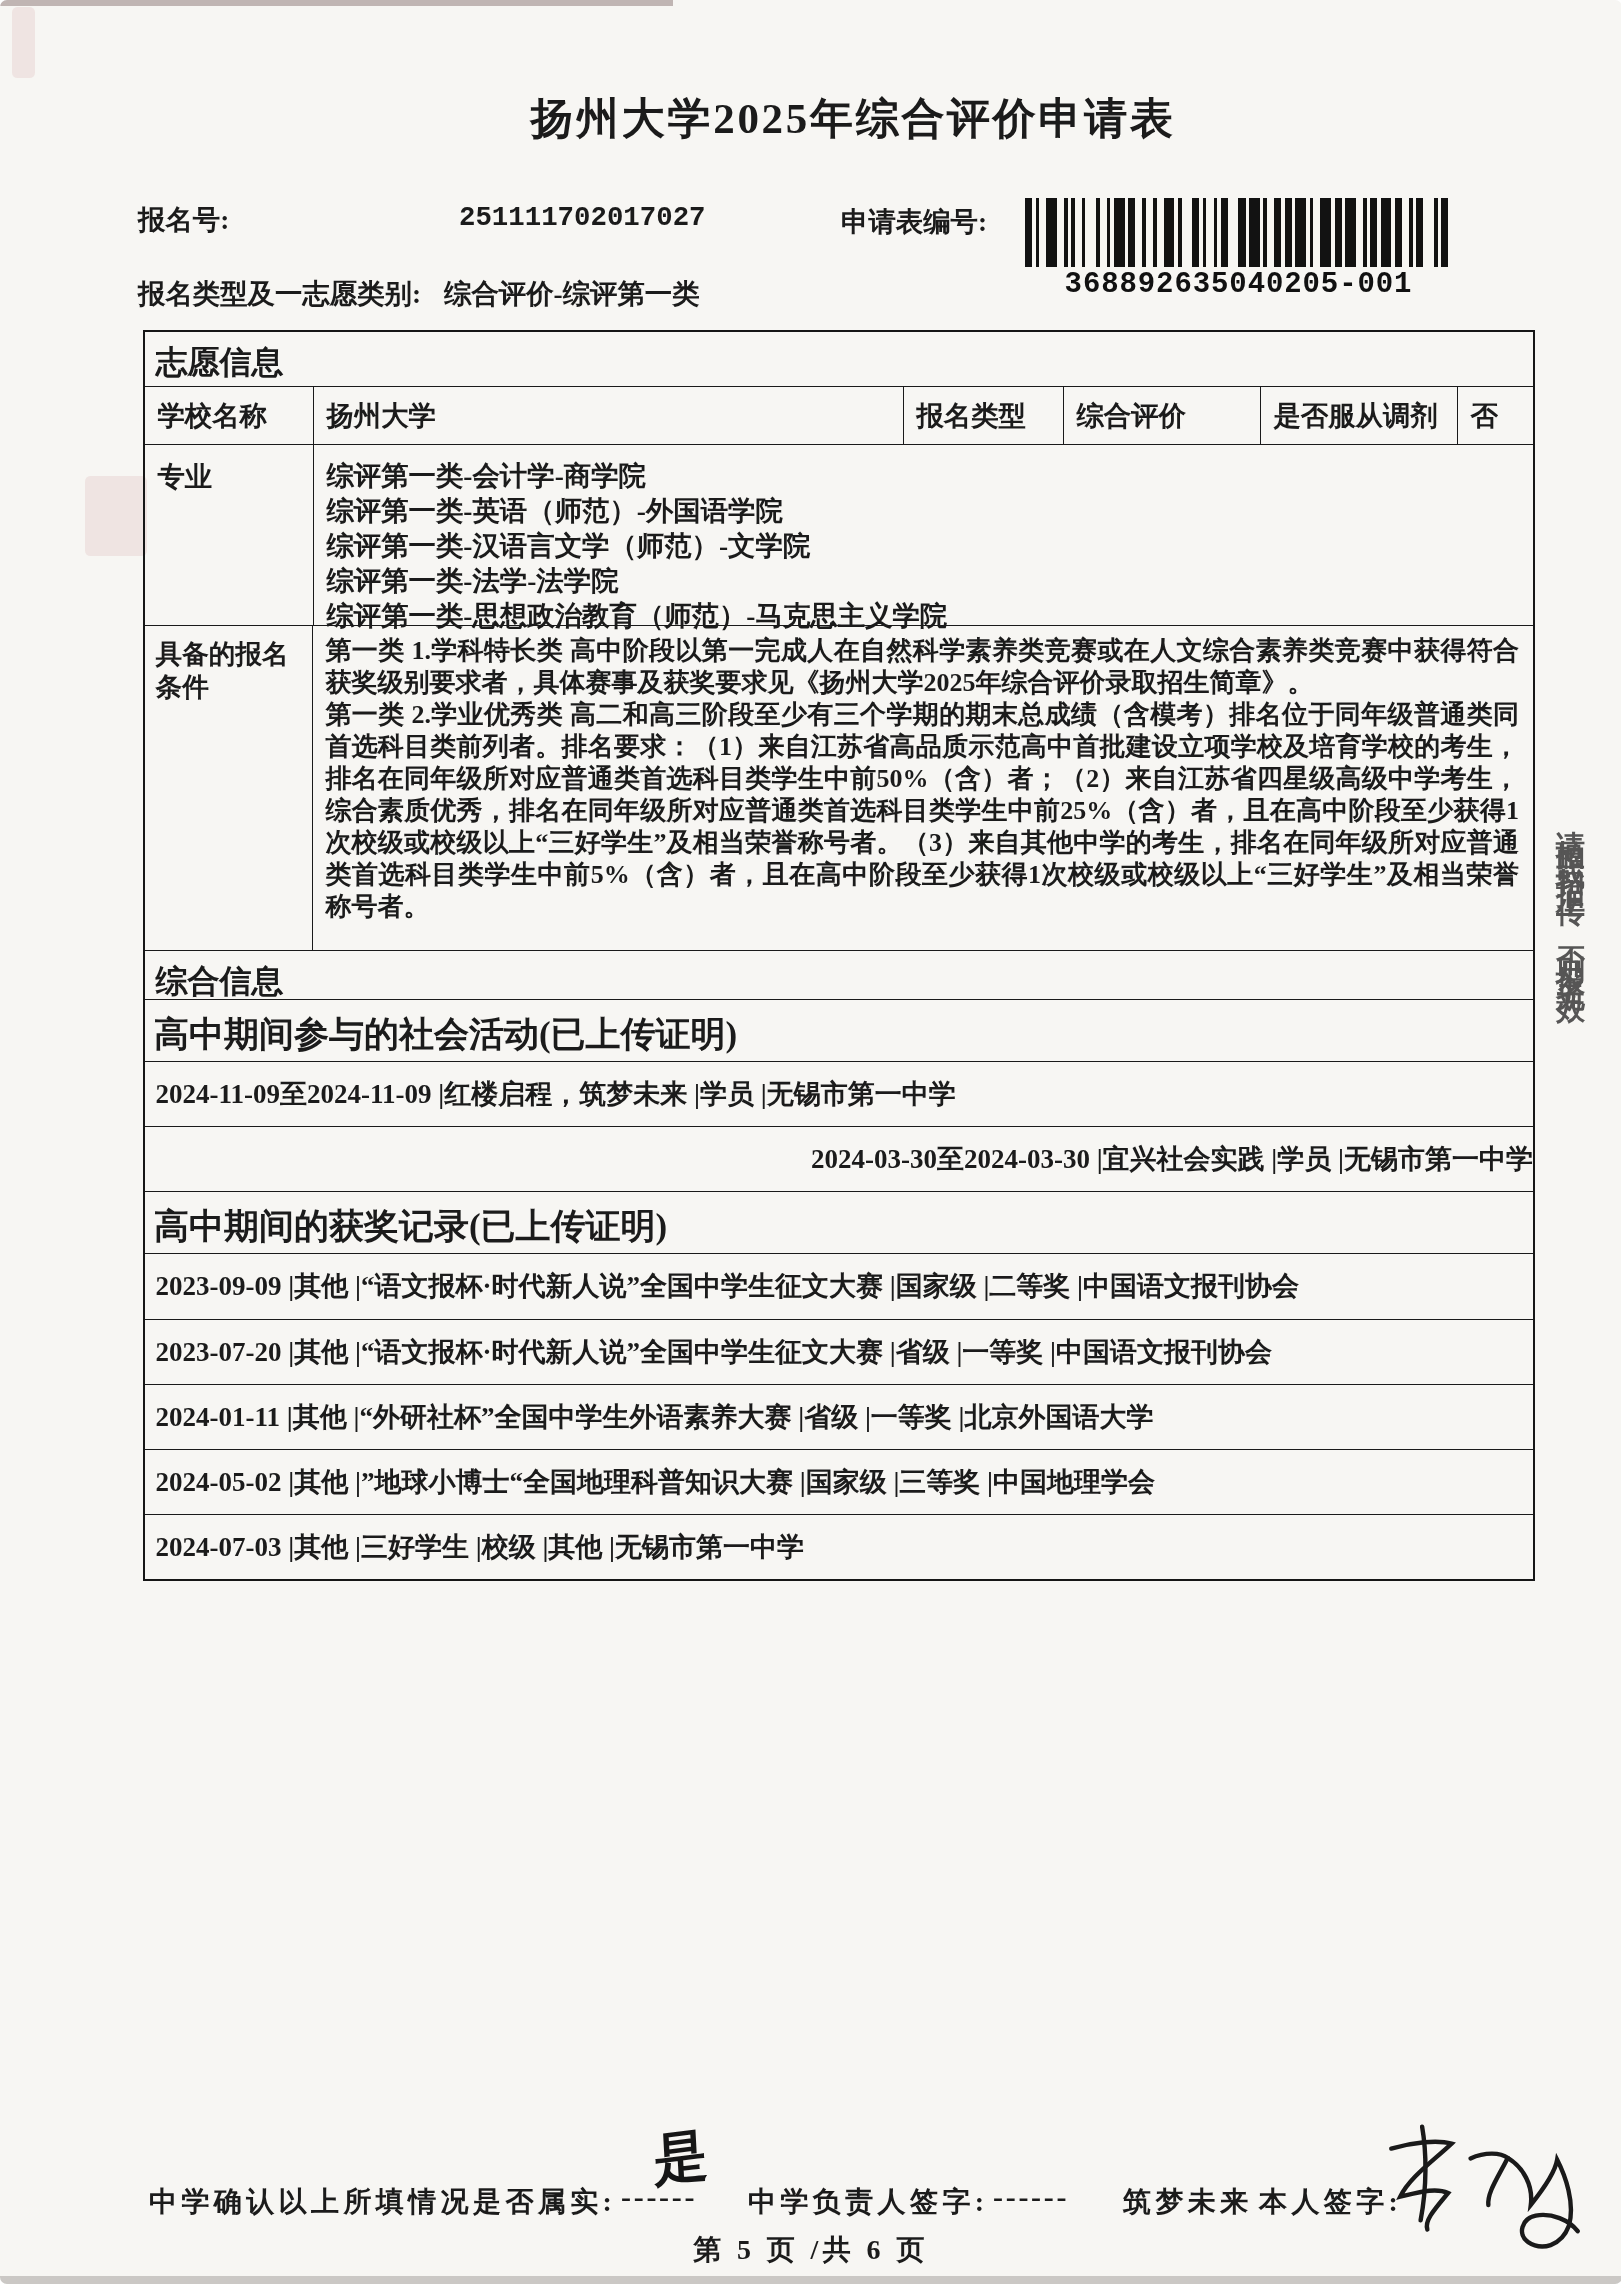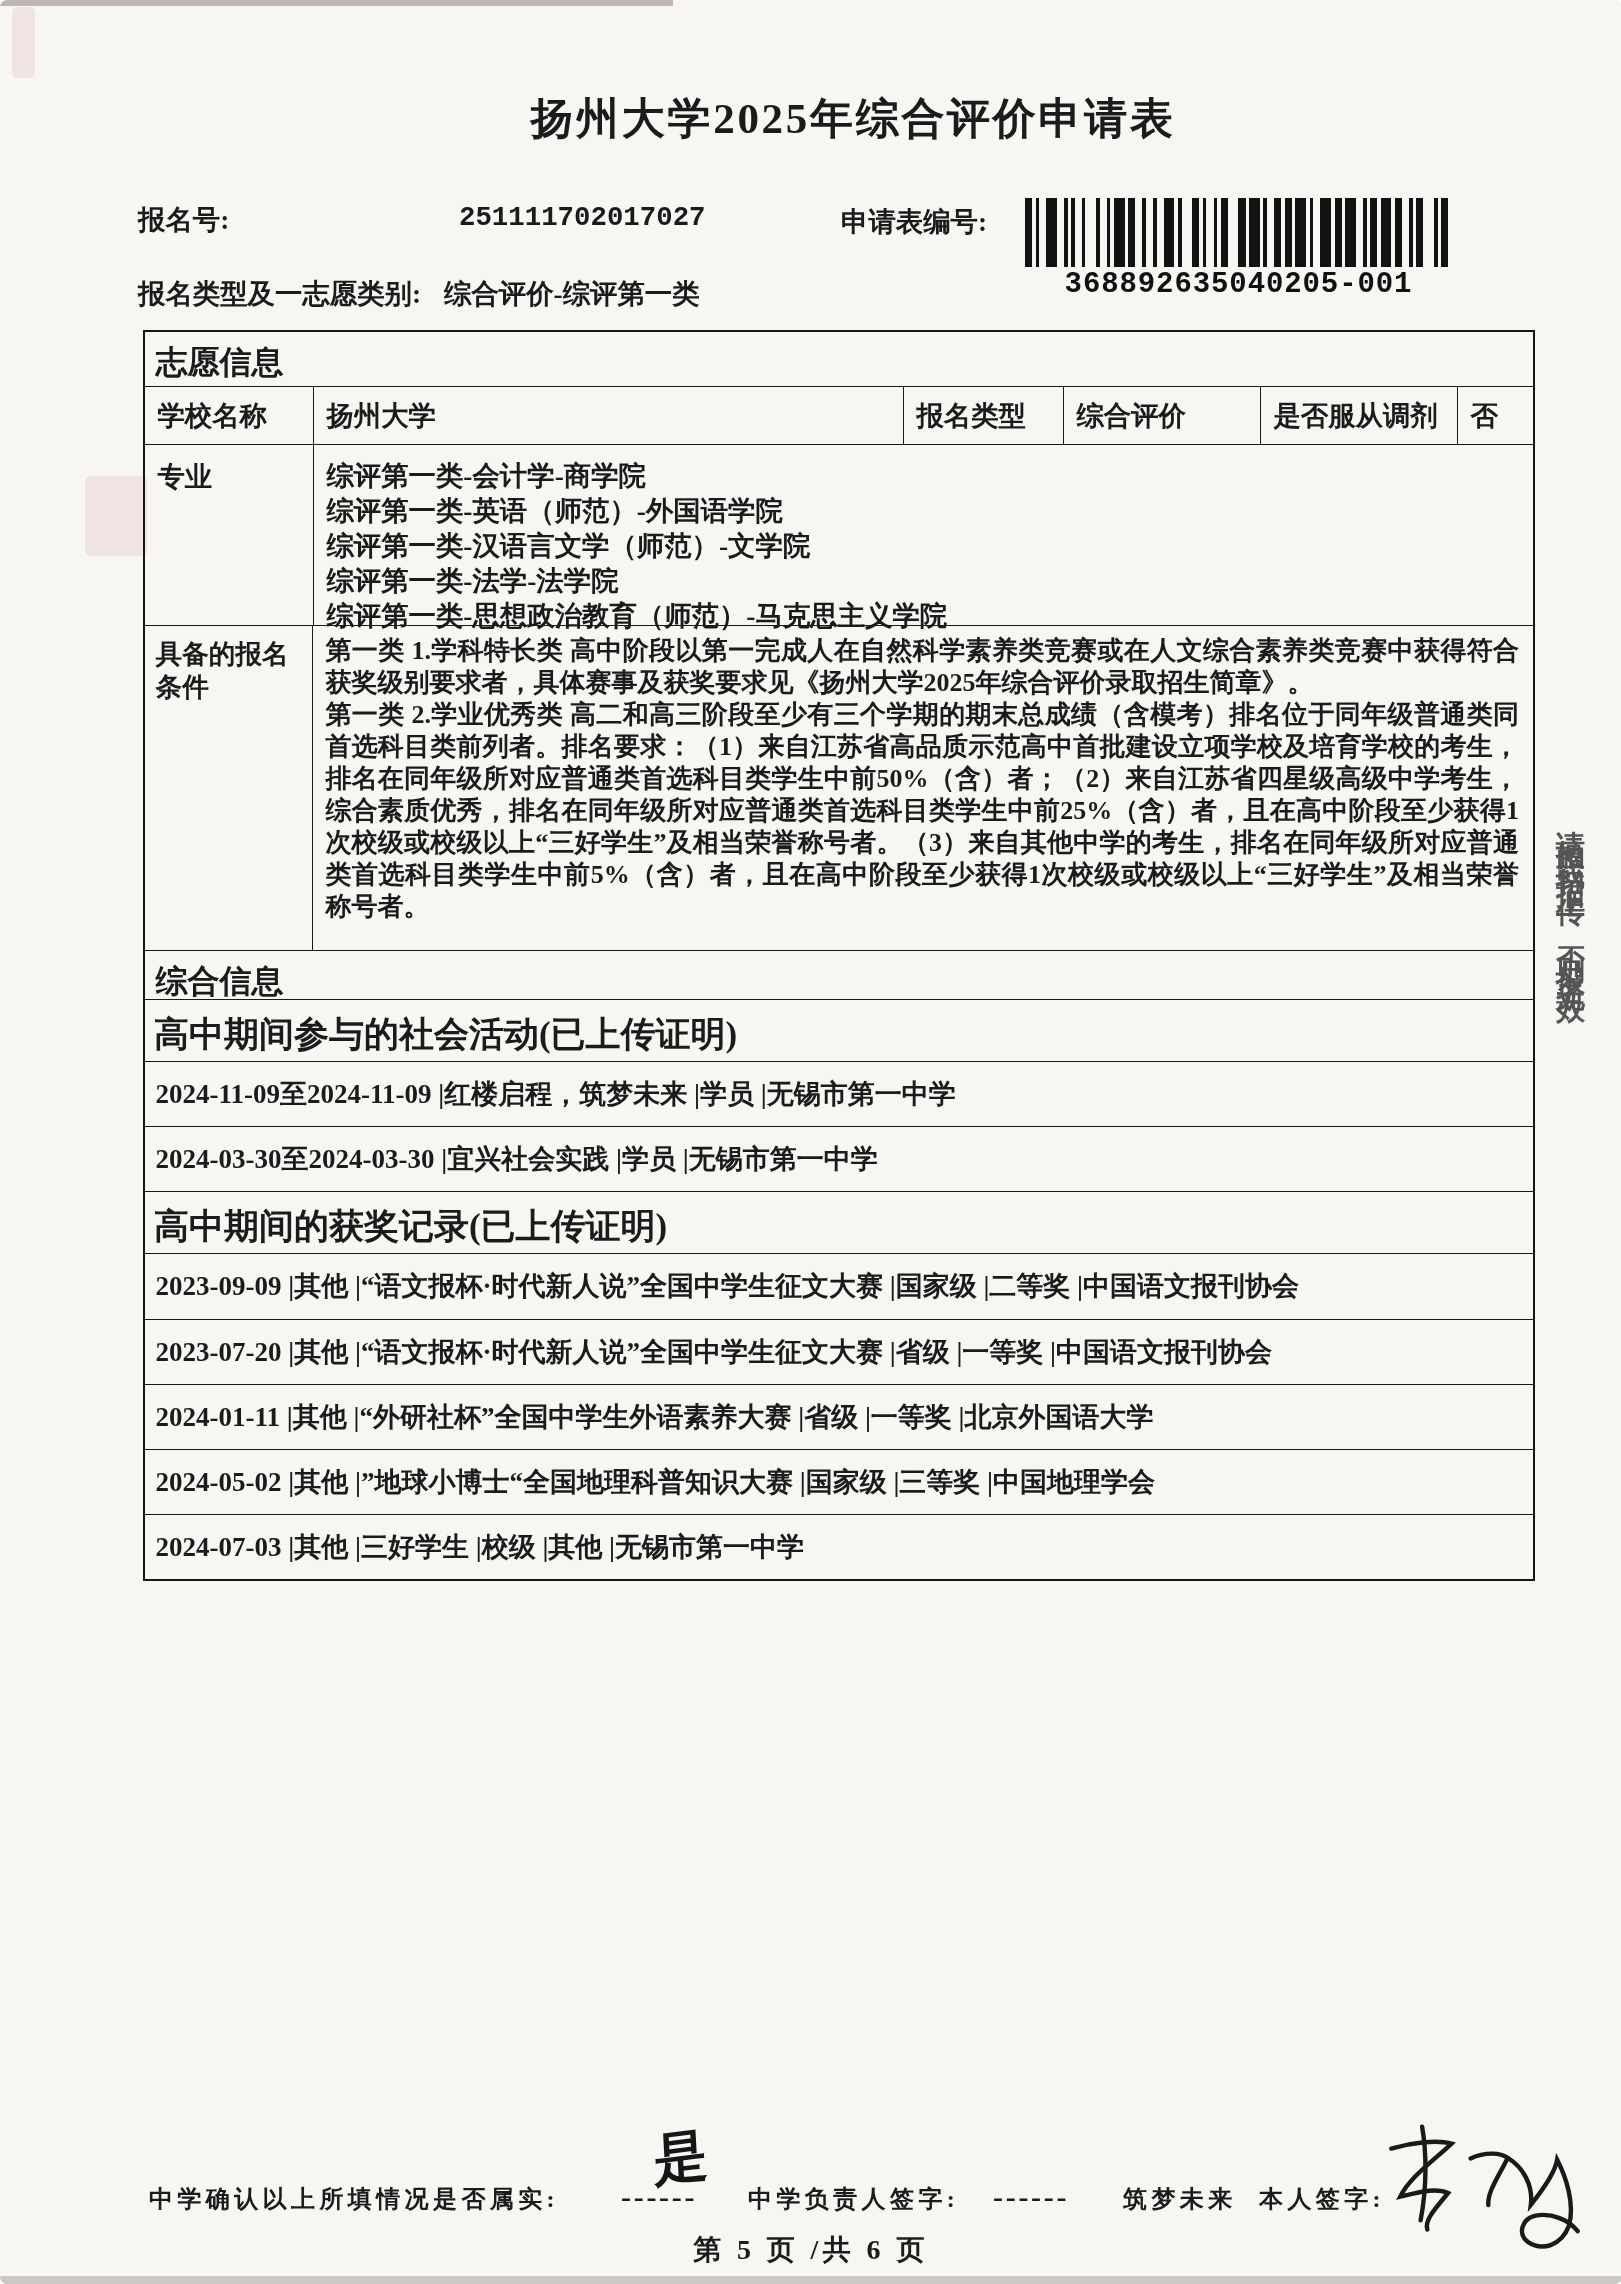--- a/index.html
+++ b/index.html
@@ -58,21 +58,21 @@
   .list-row{font-size:27px;padding:14px 0 0 10.6px;}
 
   
   .side-note{
     position:absolute;left:1551px;top:807px;height:611px;
     writing-mode:vertical-rl;text-orientation:upright;
     font-size:29px;letter-spacing:9.7px;color:#3a3a3a;opacity:.85;
   }
 
   
-  .bottom-text{position:absolute;font-size:24px;letter-spacing:4.4px;white-space:nowrap;}
+  .bottom-text{position:absolute;font-size:28px;letter-spacing:4.4px;white-space:nowrap;}
   .dashes{position:absolute;font-size:30px;letter-spacing:2.7px;font-weight:700;}
   .hand-yes{
     position:absolute;left:653px;top:2121px;
     font-size:55px;transform:rotate(-7deg) skewX(-4deg);
     color:#161616;
   }
   .signature{position:absolute;left:1374px;top:2118px;transform:rotate(2deg);}
   .page-footer{
     position:absolute;left:0;right:0;top:2231px;
     text-align:center;font-size:28px;letter-spacing:4.4px;
@@ -209,21 +209,21 @@
         <p>第一类 1.学科特长类 高中阶段以第一完成人在自然科学素养类竞赛或在人文综合素养类竞赛中获得符合获奖级别要求者，具体赛事及获奖要求见《扬州大学2025年综合评价录取招生简章》。</p>
         <p>第一类 2.学业优秀类 高二和高三阶段至少有三个学期的期末总成绩（含模考）排名位于同年级普通类同首选科目类前列者。排名要求：（1）来自江苏省高品质示范高中首批建设立项学校及培育学校的考生，排名在同年级所对应普通类首选科目类学生中前50%（含）者；（2）来自江苏省四星级高级中学考生，综合素质优秀，排名在同年级所对应普通类首选科目类学生中前25%（含）者，且在高中阶段至少获得1次校级或校级以上“三好学生”及相当荣誉称号者。（3）来自其他中学的考生，排名在同年级所对应普通类首选科目类学生中前5%（含）者，且在高中阶段至少获得1次校级或校级以上“三好学生”及相当荣誉称号者。</p>
       </div>
     </div>
 
     <div class="trow sec-head" style="height:49px;">综合信息</div>
 
     <div class="trow sec-head-big" style="height:62px;">高中期间参与的社会活动(已上传证明)</div>
 
     <div class="trow list-row" style="height:65px;">2024-11-09至2024-11-09 |红楼启程，筑梦未来 |学员 |无锡市第一中学</div>
-    <div class="trow list-row" style="height:65px;">2024-03-30至2024-03-30 |宜兴社会实践 |学员 |无锡市第一中学</div>
+    <div class="trow list-row" style="height:65px;text-align:right;">2024-03-30至2024-03-30 |宜兴社会实践 |学员 |无锡市第一中学</div>
 
     <div class="trow sec-head-big" style="height:62px;">高中期间的获奖记录(已上传证明)</div>
 
     <div class="trow list-row" style="height:66px;">2023-09-09 |其他 |“语文报杯·时代新人说”全国中学生征文大赛 |国家级 |二等奖 |中国语文报刊协会</div>
     <div class="trow list-row" style="height:65px;">2023-07-20 |其他 |“语文报杯·时代新人说”全国中学生征文大赛 |省级 |一等奖 |中国语文报刊协会</div>
     <div class="trow list-row" style="height:65px;">2024-01-11 |其他 |“外研社杯”全国中学生外语素养大赛 |省级 |一等奖 |北京外国语大学</div>
     <div class="trow list-row" style="height:65px;">2024-05-02 |其他 |”地球小博士“全国地理科普知识大赛 |国家级 |三等奖 |中国地理学会</div>
     <div class="trow list-row" style="height:64px;">2024-07-03 |其他 |三好学生 |校级 |其他 |无锡市第一中学</div>
 
   </div>

